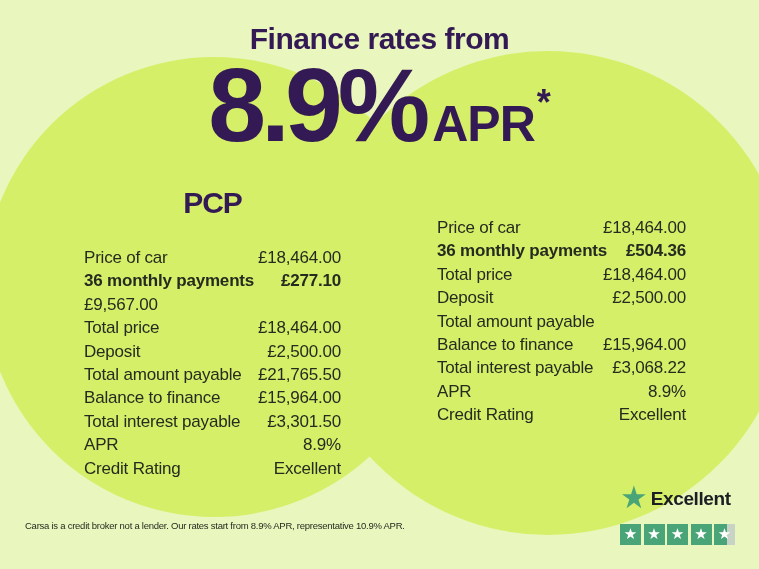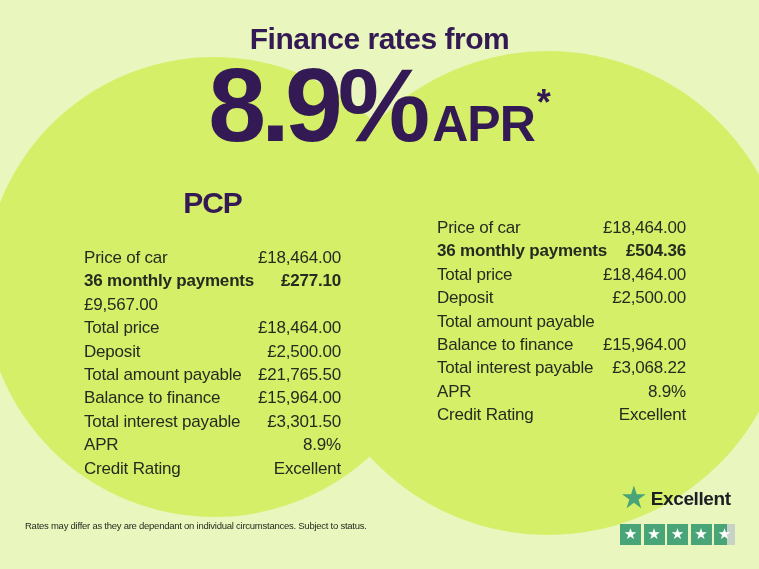--- a/index.html
+++ b/index.html
@@ -193,21 +193,21 @@
           <span class="fvalue">8.9%</span>
         </div>
         <div class="frow">
           <span class="flabel">Credit Rating</span>
           <span class="fvalue">Excellent</span>
         </div>
       </div>
   </section>
 
   <footer class="disclaimer">
-    <div>Rates may differ as they are dependant on individual circumstances. Subject to status.</div>
+    <div>Carsa is a credit broker not a lender. Our rates start from 8.9% APR, representative 10.9% APR.</div>
   </footer>
 
   <div class="trustpilot">
     <div class="tp-logo-row">
       <span class="tp-logo-star">★</span>
       <span class="tp-brand">Excellent</span>
     </div>
     <div class="tp-stars">
         <div class="star-box" style="background: linear-gradient(90deg, var(--tp-green) 100%, var(--star-empty) 100%);">
           <span class="star-glyph">★</span>

